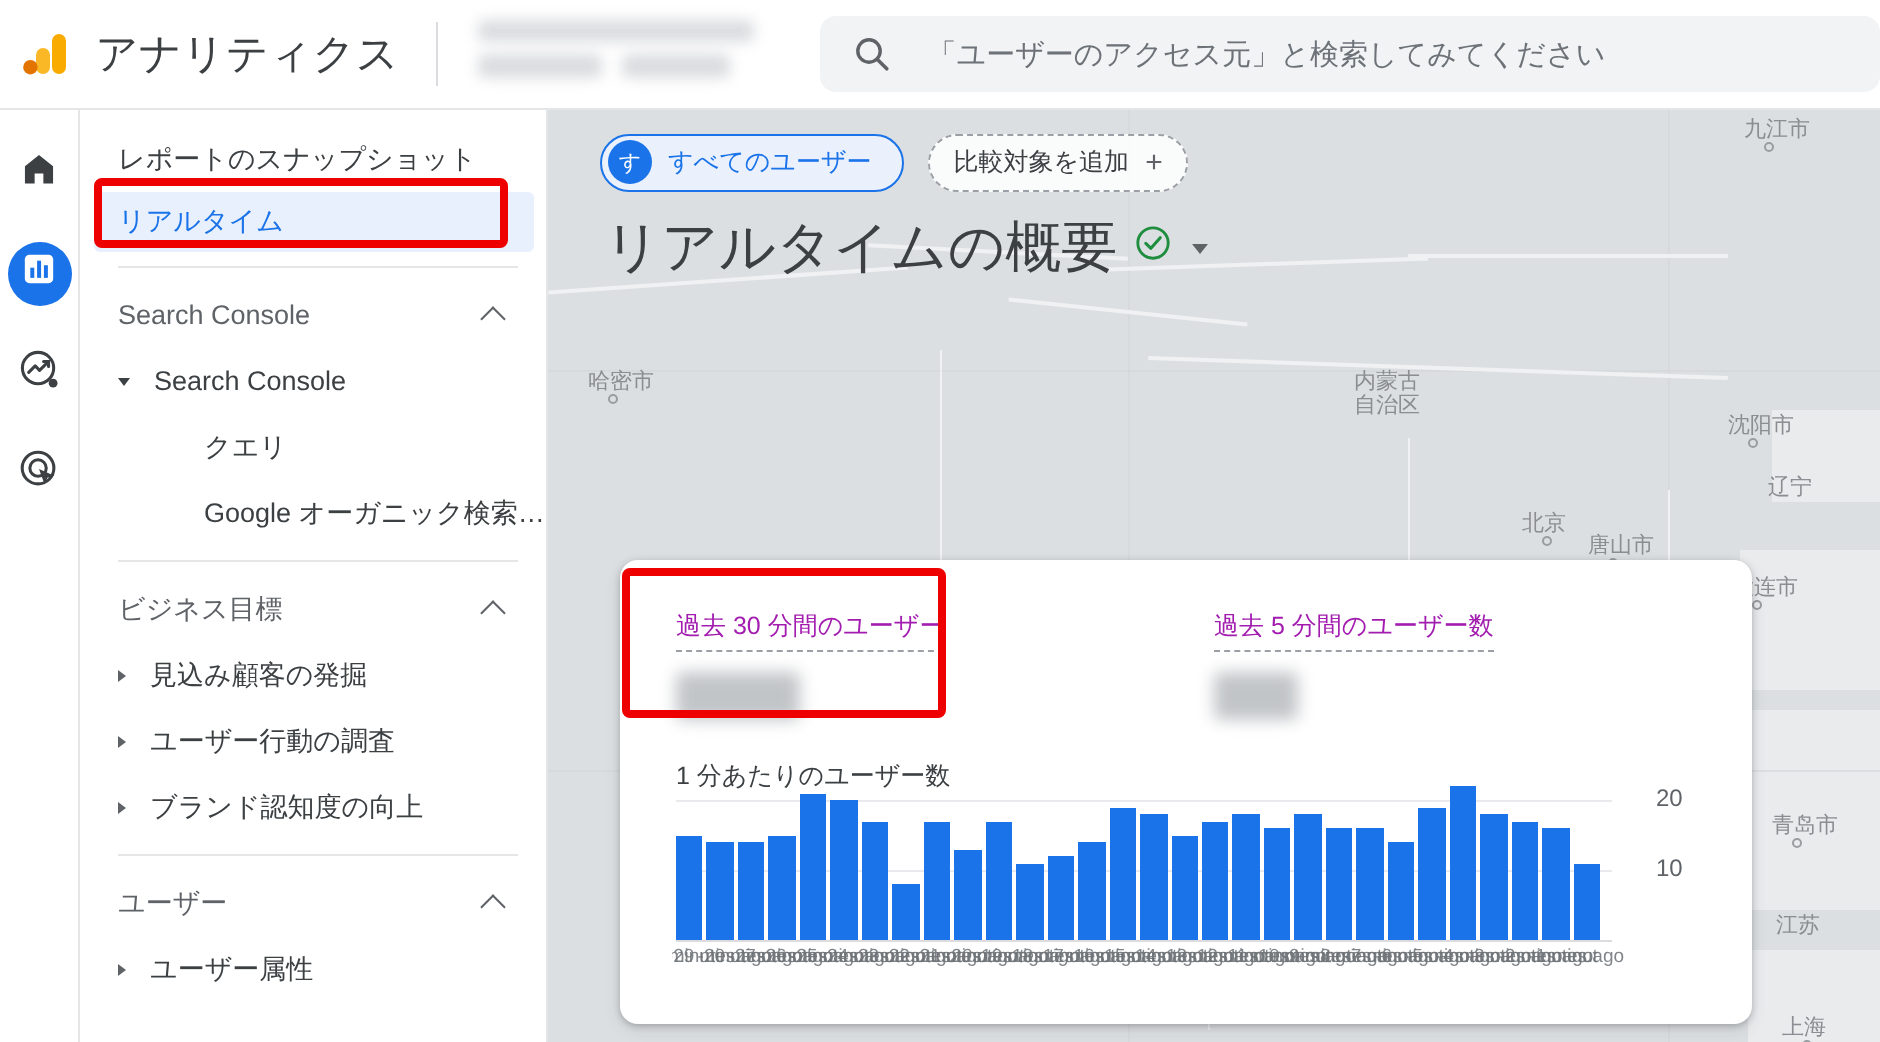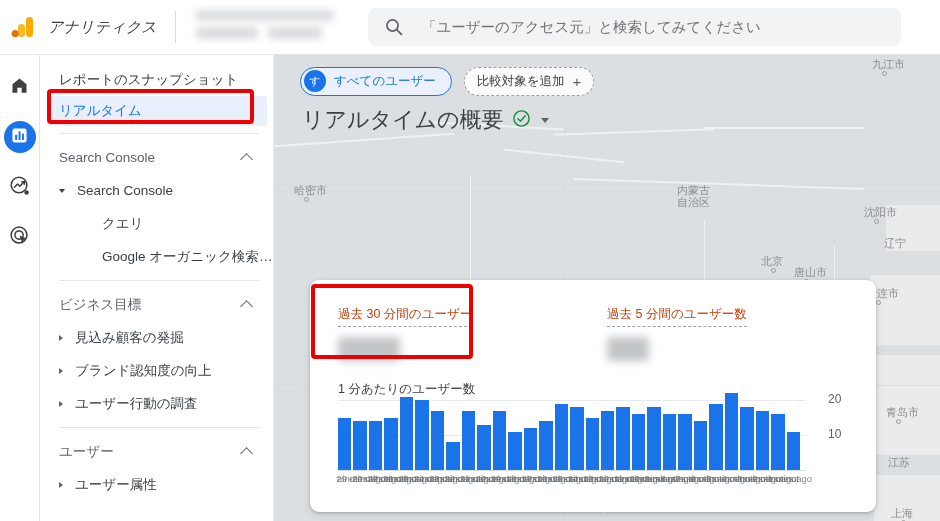--- a/index.html
+++ b/index.html
@@ -13,22 +13,22 @@
 
   
   .topbar {
     position: absolute; top: 0; left: 0; width: 940px; height: 55px;
     background: #ffffff; display: flex; align-items: center;
     border-bottom: 1px solid #e4e6e8; z-index: 30;
   }
   .ga-logo { width: 46px; display: flex; justify-content: center; align-items: center; }
   .ga-logo svg { display: block; }
   .ga-title {
-    font-size: 15px; color: #3c4043; letter-spacing: .2px;
-    margin-left: 2px; white-space: nowrap; font-style: italic;
+    font-size: 21px; color: #3c4043; letter-spacing: .2px;
+    margin-left: 2px; white-space: nowrap;
   }
   .topbar-divider { width: 1px; height: 32px; background: #dadce0; margin: 0 14px 0 18px; }
   .account-blur {
     width: 160px; height: 40px; position: relative;
   }
   .account-blur .bl {
     position: absolute; background: #d8dadd; border-radius: 3px;
     filter: blur(3.5px); opacity: .95;
   }
   .account-blur .b1 { left: 6px; top: 3px; width: 138px; height: 11px; }
@@ -131,37 +131,37 @@
   .chip-compare {
     border: 1px dashed #9aa0a6; color: #3c4043; padding: 0 12px; gap: 8px;
   }
   .chip-compare .plus { font-size: 15px; color: #5f6368; line-height: 1; }
 
   
   .pagetitle {
     position: absolute; top: 105px; left: 302px; z-index: 12;
     display: flex; align-items: center; gap: 8px;
   }
-  .pagetitle .t { font-size: 22px; color: #3c4043; white-space: nowrap; }
+  .pagetitle .t { font-size: 28px; color: #3c4043; white-space: nowrap; }
   .pagetitle .chev {
     width: 0; height: 0; border-top: 5px solid #5f6368;
     border-left: 4.5px solid transparent; border-right: 4.5px solid transparent; margin-left: 2px;
   }
 
   
   .card {
     position: absolute; top: 280px; left: 310px; width: 566px; height: 232px;
     background: #ffffff; border-radius: 9px;
     box-shadow: 0 1px 3px rgba(60,64,67,.3), 0 3px 8px rgba(60,64,67,.12);
     z-index: 18; overflow: hidden;
   }
   .metrics { display: flex; padding: 24px 0 0 28px; }
   .metric { width: 270px; }
   .metric-label {
-    font-size: 12.5px; color: #c2410c; white-space: nowrap;
+    font-size: 12.5px; color: #a21caf; white-space: nowrap;
     border-bottom: 1px dashed #9aa0a6; display: inline-block; padding-bottom: 3px;
   }
   .metric-value {
     margin-top: 10px; height: 26px; width: 76px; position: relative;
   }
   .metric-value .vb {
     position: absolute; left: 0; top: 0; width: 62px; height: 24px;
     background: #bfc2c5; border-radius: 3px; filter: blur(4px); opacity: .95;
   }
   .metric-value.small .vb { width: 42px; }
@@ -374,25 +374,25 @@
       <span>ビジネス目標</span>
       <span class="chev-up"></span>
     </div>
 
     <div class="nav-row">
       <span class="caret-r"></span>
       <span class="truncate">見込み顧客の発掘</span>
     </div>
     <div class="nav-row">
       <span class="caret-r"></span>
+      <span class="truncate">ユーザー行動の調査</span>
+    </div>
+    <div class="nav-row">
+      <span class="caret-r"></span>
       <span class="truncate">ブランド認知度の向上</span>
-    </div>
-    <div class="nav-row">
-      <span class="caret-r"></span>
-      <span class="truncate">ユーザー行動の調査</span>
     </div>
 
     <div class="nav-sep"></div>
 
     <div class="nav-row header">
       <span>ユーザー</span>
       <span class="chev-up"></span>
     </div>
 
     <div class="nav-row">

